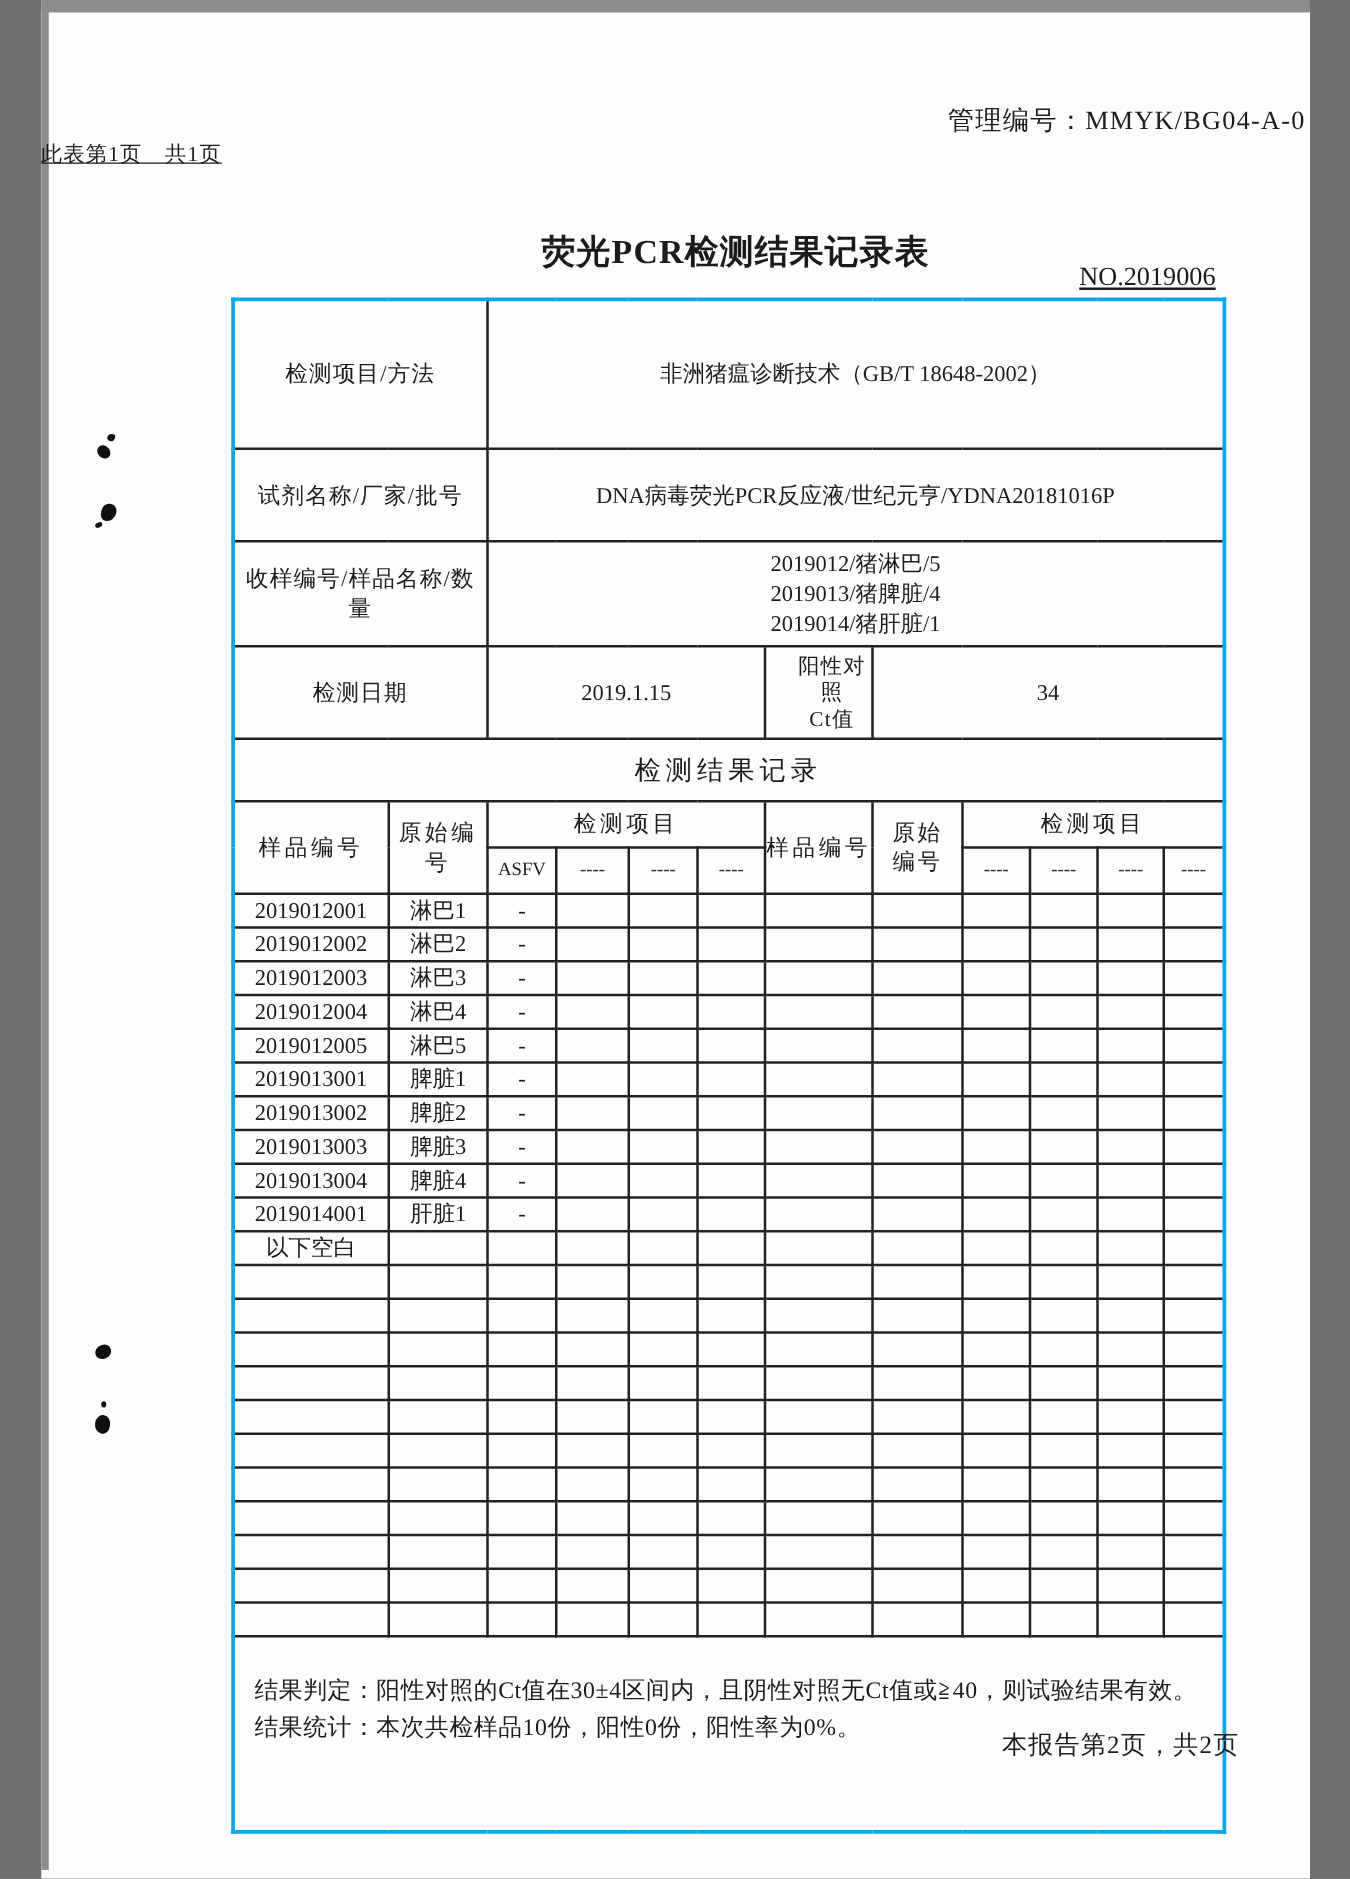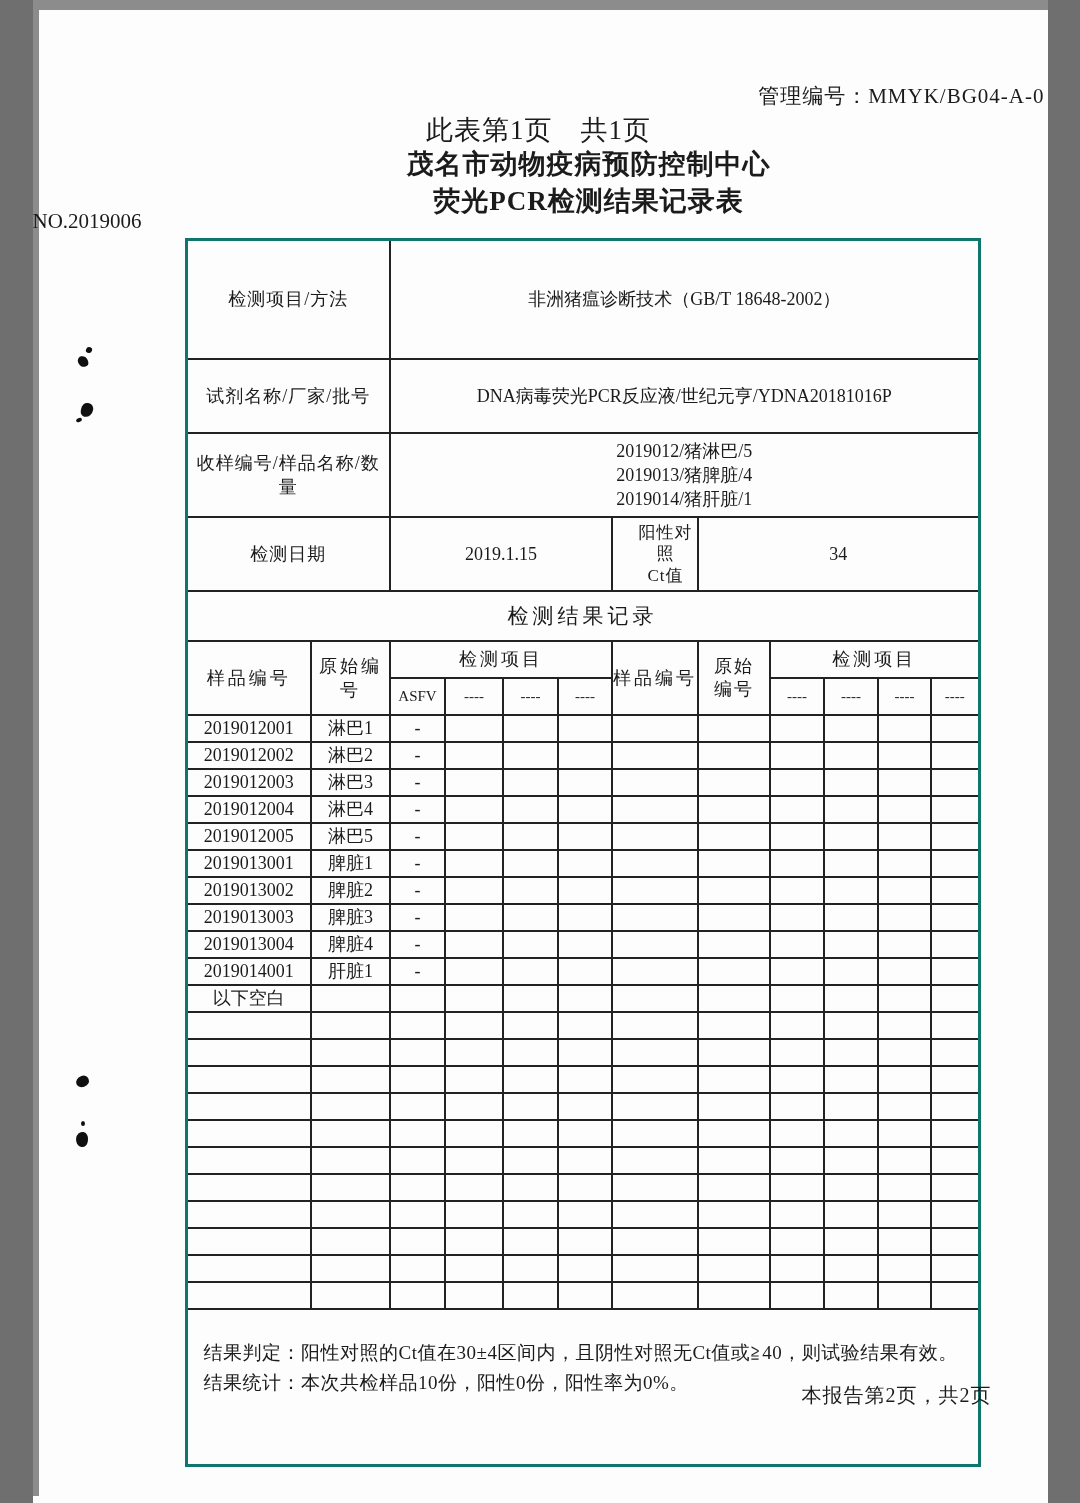--- a/index.html
+++ b/index.html
@@ -9,30 +9,30 @@
     font-family:"Liberation Serif","DejaVu Serif",serif;
     color:#1b1b1b;
   }
   
   .edge{position:absolute;background:#8c8c8c;}
   .edge-top{left:0;top:0;width:1080px;height:10px;}
   .edge-left{left:0;top:0;width:6px;height:1496px;}
   .edge-right{left:1074px;top:0;width:6px;height:1503px;}
 
   .doc-no{position:absolute;top:82px;left:0;width:1012px;text-align:right;font-size:21px;letter-spacing:1px;}
-  .page-note{position:absolute;top:112px;left:0;width:1012px;text-align:center;font-size:27px;letter-spacing:1px;}
+  .page-note{position:absolute;top:112px;left:0;width:1012px;text-align:left;font-size:17px;letter-spacing:1px;text-decoration:underline;}
   .title{position:absolute;left:160px;width:792px;text-align:center;font-weight:bold;font-size:27px;letter-spacing:1px;}
   .title1{top:146px;}
   .title2{top:183px;}
-  .serial{position:absolute;top:209px;left:0;width:940px;font-size:21px;}
+  .serial{position:absolute;top:209px;left:0;width:940px;text-align:right;font-size:21px;text-decoration:underline;}
 
   table.record{
     position:absolute;top:238px;left:152px;width:793px;
     border-collapse:collapse;table-layout:fixed;
-    border:3px solid #0f766e;
+    border:3px solid #0ea5e9;
   }
   table.record td{
     border:2px solid #222;text-align:center;vertical-align:middle;
     font-size:18px;padding:0;overflow:hidden;line-height:1.35;
   }
   tr.r-info1 td{height:117px;}
   tr.r-info2 td{height:72px;}
   tr.r-info3 td{height:82px;}
   tr.r-date  td{height:72px;}
   tr.r-section td{height:48px;font-size:21px;letter-spacing:4px;text-align:center;}
@@ -67,21 +67,20 @@
   <div class="speck sp1"></div>
   <div class="speck sp2"></div>
   <div class="speck sp3"></div>
   <div class="speck sp4"></div>
   <div class="speck sp5"></div>
   <div class="speck sp6"></div>
   <div class="speck sp7"></div>
 
   <div class="doc-no">管理编号：MMYK/BG04-A-0</div>
   <div class="page-note">此表第1页　共1页</div>
-  <div class="title title1">茂名市动物疫病预防控制中心</div>
   <div class="title title2">荧光PCR检测结果记录表</div>
   <div class="serial">NO.2019006</div>
 
   <table class="record">
     <colgroup>
       <col style="width:125px">
         <col style="width:79px">
       <col style="width:55px">
         <col style="width:58px">
         <col style="width:55px">

